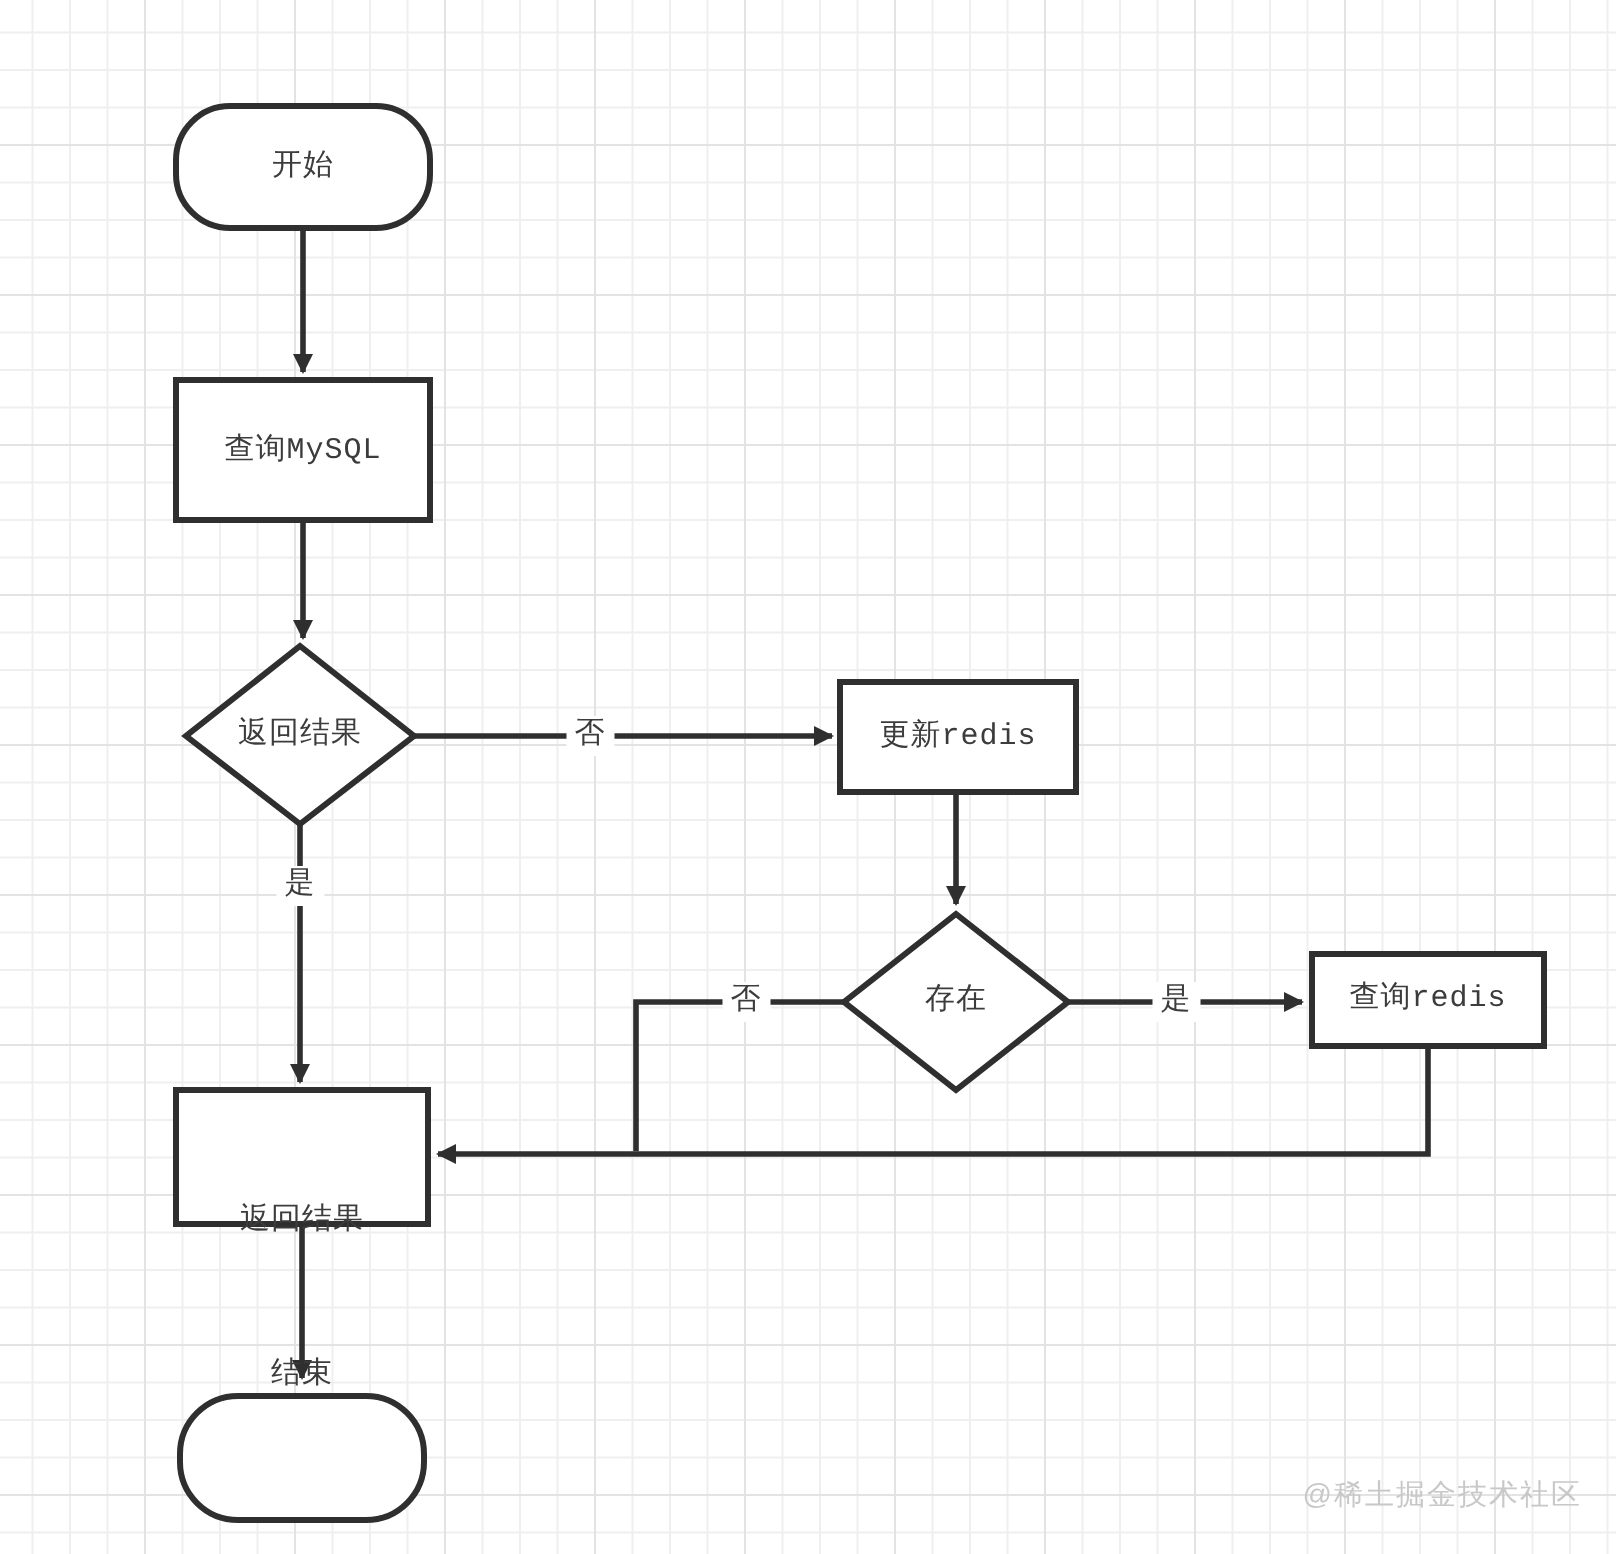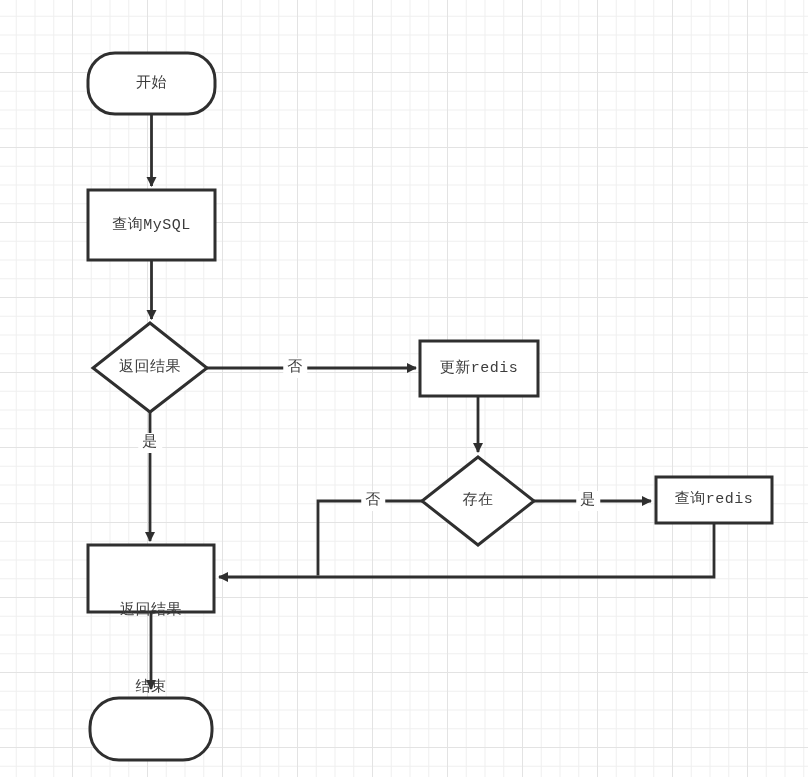--- a/index.html
+++ b/index.html
@@ -92,14 +92,15 @@
   <div class="node-label" style="left:478px; top:501px">存在</div>
   <div class="node-label" style="left:714px; top:500px">查询redis</div>
   <div class="node-label" style="left:151px; top:611px">返回结果</div>
   <div class="node-label" style="left:151px; top:688px">结束</div>
 
   <div class="edge-label" style="left:295px; top:368px">否</div>
   <div class="edge-label" style="left:150px; top:443px">是</div>
   <div class="edge-label" style="left:588px; top:501px">是</div>
   <div class="edge-label" style="left:373px; top:501px">否</div>
 
+  <div class="watermark">@稀土掘金技术社区</div>
 
 </div>
 
 </body></html>

